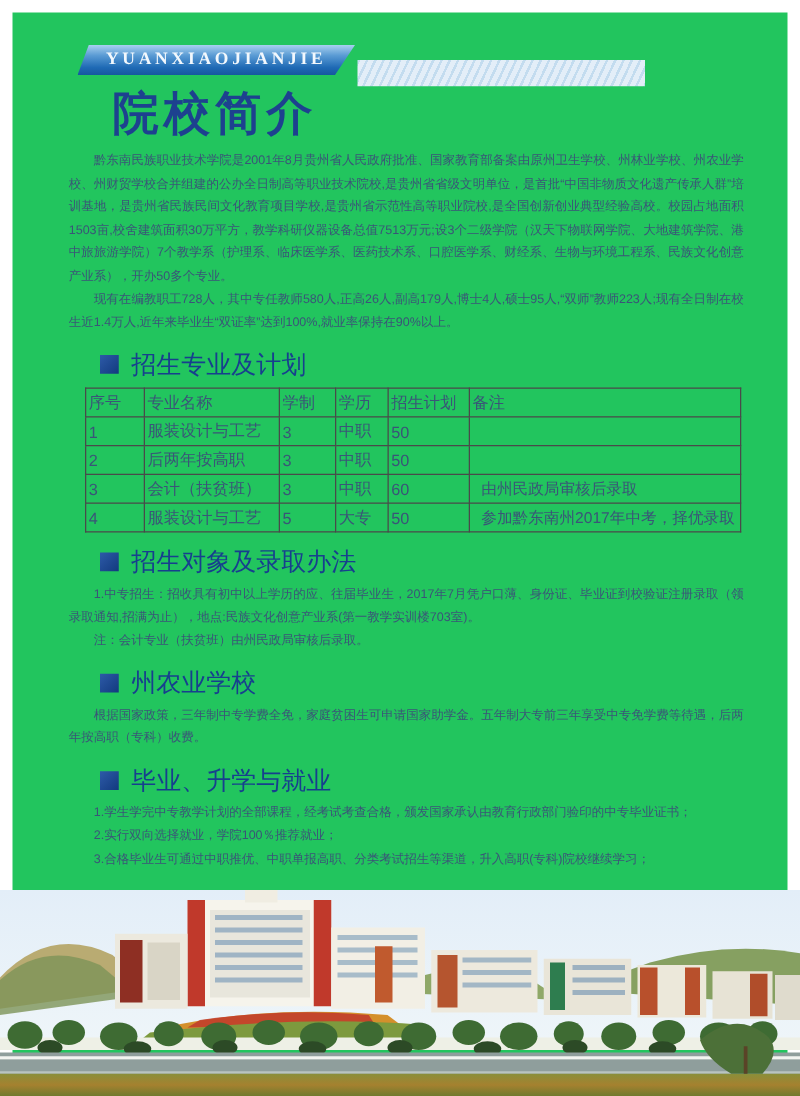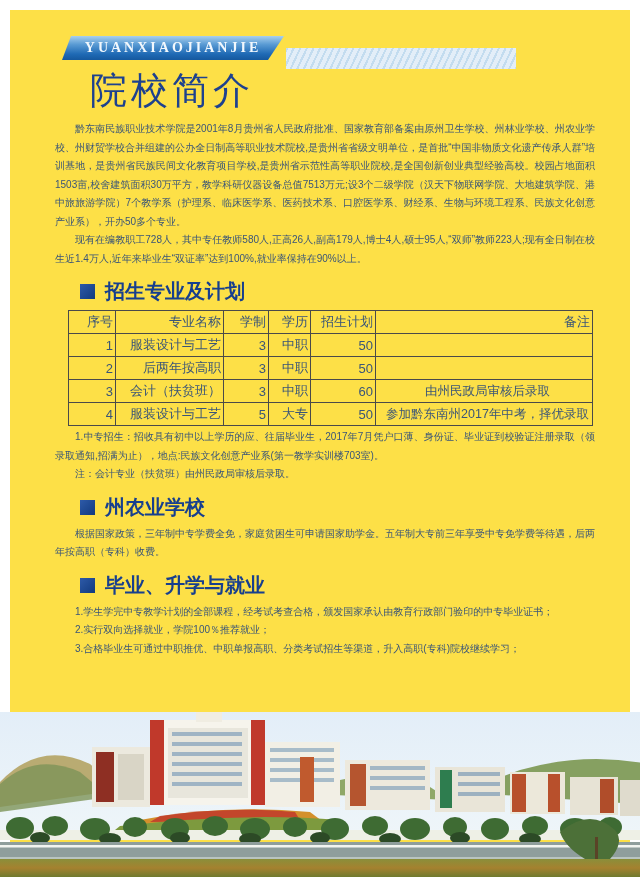--- a/index.html
+++ b/index.html
@@ -6,21 +6,21 @@
   html, body { width: 640px; height: 877px; }
   body {
     background: #ffffff;
     font-family: "Liberation Sans", "DejaVu Sans", sans-serif;
     position: relative;
     overflow: hidden;
   }
   .page-inner {
     position: absolute;
     left: 10px; right: 10px; top: 10px; bottom: 0;
-    background: #fde047;
+    background: #22c55e;
   }
   
   .banner-row { position: relative; margin-top: 26px; height: 24px; }
   .banner {
     position: absolute; left: 52px; top: 0;
     width: 222px; height: 24px;
     background: linear-gradient(180deg, #a8d0ee 0%, #5a9bd4 35%, #1f6ab5 75%, #15589e 100%);
     clip-path: polygon(9px 0, 100% 0, calc(100% - 16px) 100%, 0 100%);
     color: #f2f8fd;
     font-family: "Liberation Serif", "DejaVu Serif", serif;
@@ -28,63 +28,63 @@
     text-align: center; line-height: 24px;
   }
   .stripes {
     position: absolute; left: 276px; top: 12px;
     width: 230px; height: 21px;
     background: repeating-linear-gradient(115deg, #c3dcef 0, #c3dcef 2px, #e3eef8 2px, #e3eef8 6px);
   }
   .page-title {
     margin: 6px 0 0 80px;
     font-family: "Liberation Serif", "DejaVu Serif", serif;
-    font-weight: normal;
+    font-weight: bold;
     font-size: 37px;
     color: #1d418f;
     letter-spacing: 4px;
   }
   
   .content { padding: 4px 35px 0 45px; color: #3a5578; }
   .para {
     font-size: 10px;
     line-height: 18.5px;
     text-indent: 2em;
     text-align: justify;
   }
   .section-heading {
     display: flex; align-items: center;
     margin: 10px 0 4px 25px;
     color: #173f8e;
-    font-weight: bold;
+    font-weight: normal;
     font-size: 20px;
   }
   .bullet {
     width: 15px; height: 15px;
     background: linear-gradient(135deg, #2d5aa8 0%, #123a7e 100%);
     margin-right: 10px;
     flex: 0 0 auto;
   }
   
   table {
     border-collapse: collapse;
     margin: 5px 0 2px 13px;
     width: 524px;
     table-layout: fixed;
     color: #3a5578;
   }
   th, td {
     border: 1px solid #4a4a4a;
     font-size: 13px;
     height: 23px;
-    text-align: right;
+    text-align: left;
     padding: 1px 2px;
     font-weight: normal;
   }
-  td.remark { text-align: center; padding-left: 9px; font-size: 12.5px; }
+  td.remark { text-align: left; padding-left: 9px; font-size: 12.5px; }
   col.c-no    { width: 47px; }
   col.c-major { width: 108px; }
   col.c-years { width: 45px; }
   col.c-level { width: 42px; }
   col.c-plan  { width: 65px; }
   col.c-note  { width: 217px; }
   
   .campus-photo {
     position: absolute;
     left: -10px; right: -10px; bottom: 0;
@@ -162,20 +162,24 @@
           <td>4</td>
           <td>服装设计与工艺</td>
           <td>5</td>
           <td>大专</td>
           <td>50</td>
           <td class="remark">参加黔东南州2017年中考，择优录取</td>
         </tr>
       </tbody>
     </table>
 
+    <div class="section-heading">
+      <span class="bullet"></span>
+      <span>招生对象及录取办法</span>
+    </div>
     <p class="para">1.中专招生：招收具有初中以上学历的应、往届毕业生，2017年7月凭户口薄、身份证、毕业证到校验证注册录取（领录取通知,招满为止），地点:民族文化创意产业系(第一教学实训楼703室)。</p>
     <p class="para">注：会计专业（扶贫班）由州民政局审核后录取。</p>
 
     <div class="section-heading">
       <span class="bullet"></span>
       <span>州农业学校</span>
     </div>
     <p class="para">根据国家政策，三年制中专学费全免，家庭贫困生可申请国家助学金。五年制大专前三年享受中专免学费等待遇，后两年按高职（专科）收费。</p>
 
     <div class="section-heading">

